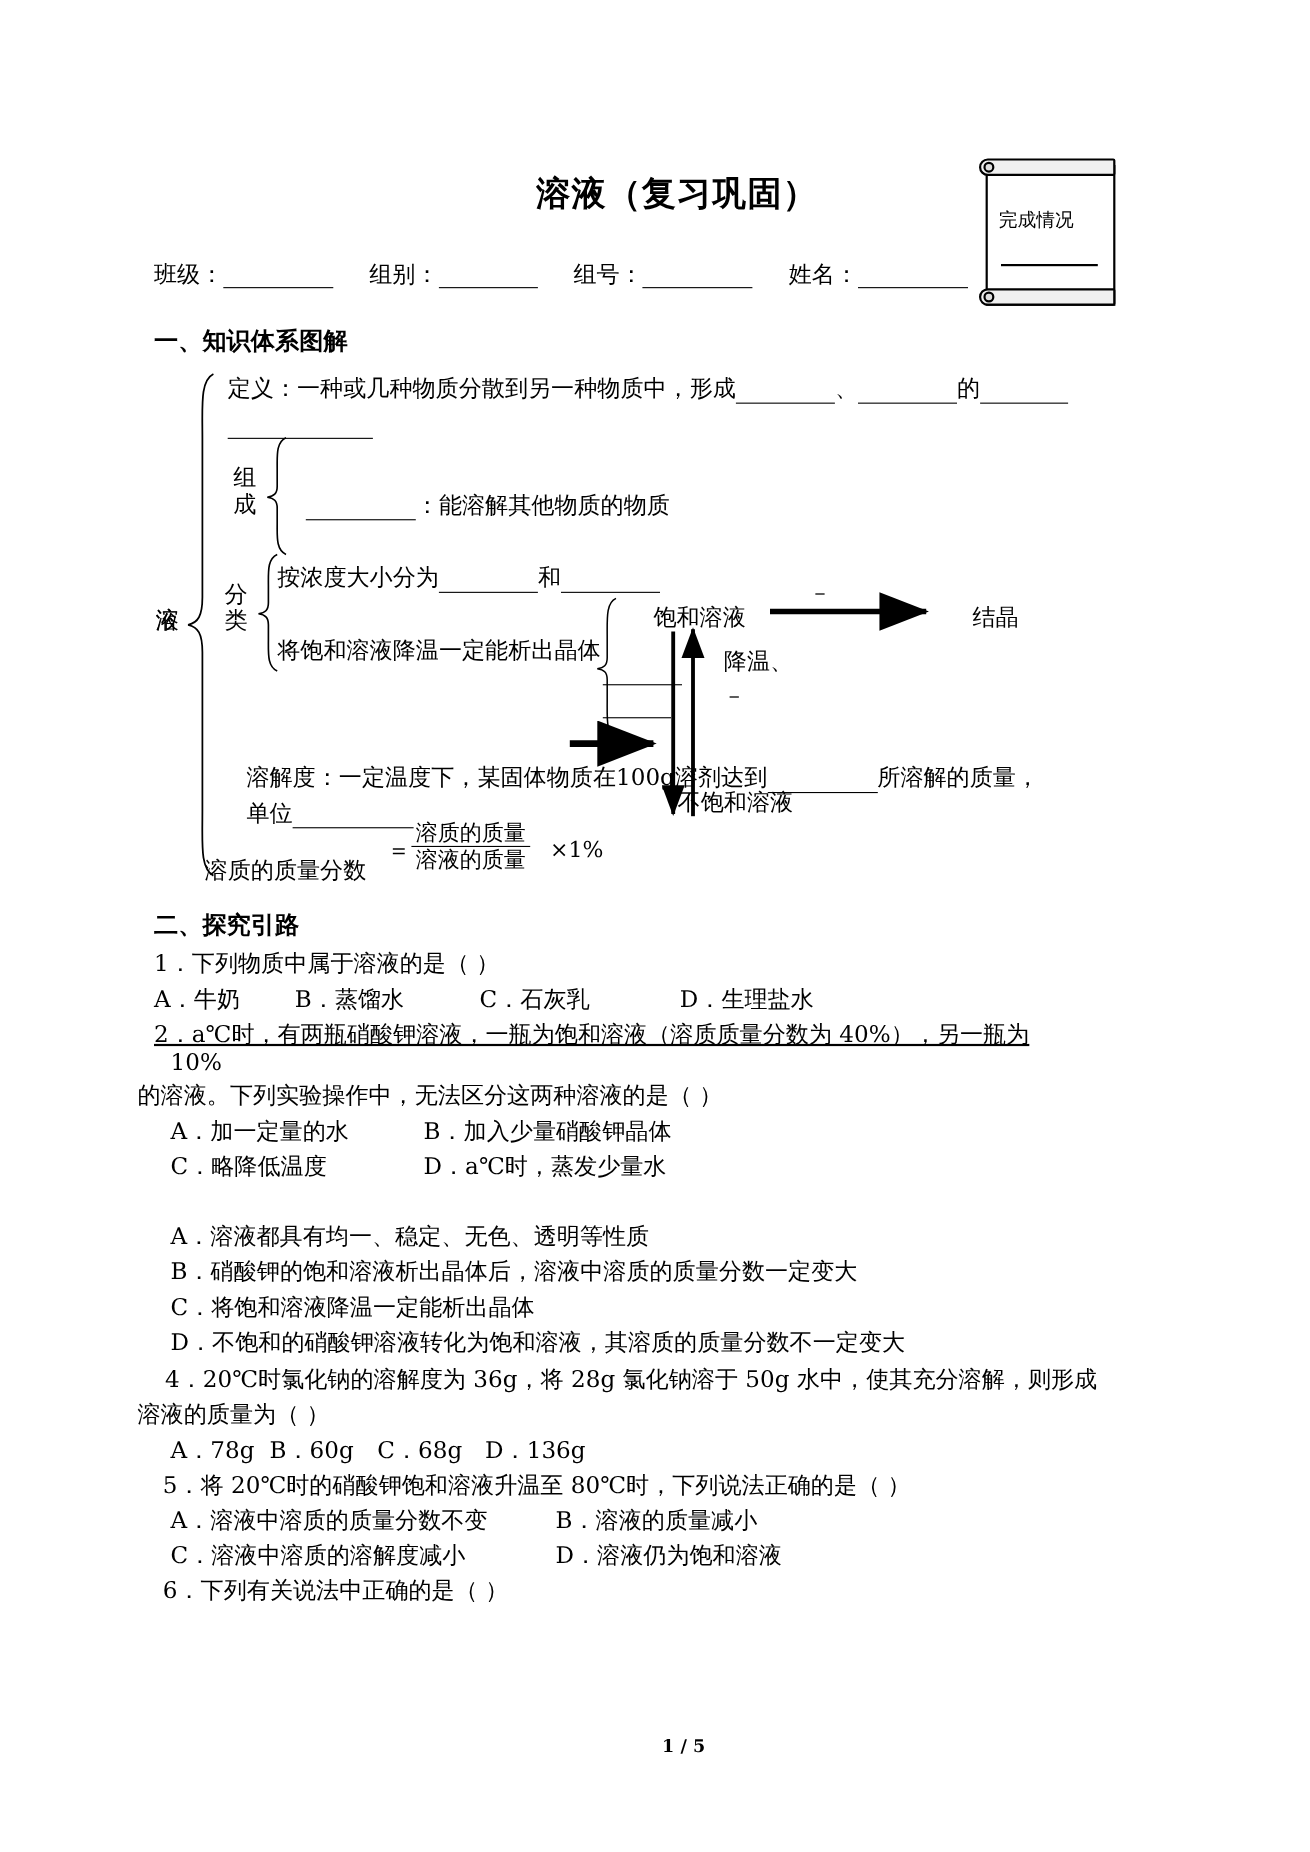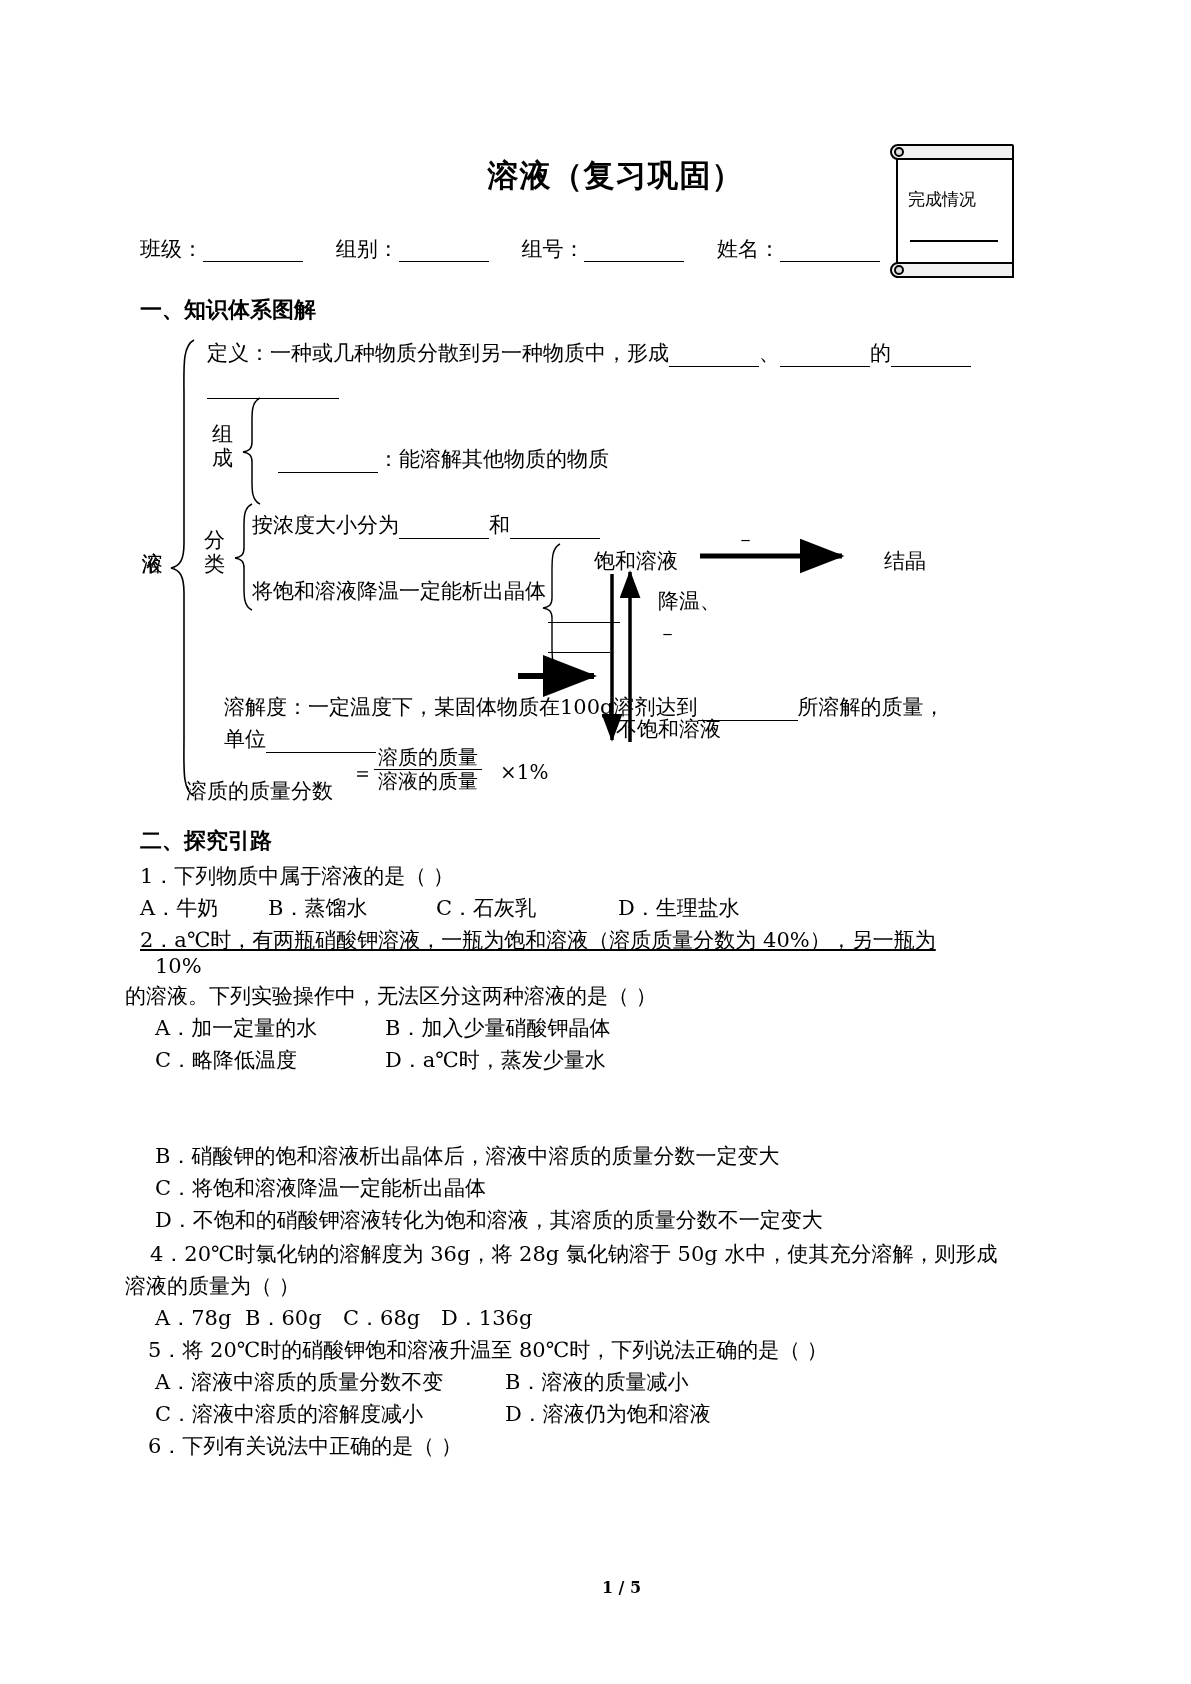--- a/index.html
+++ b/index.html
@@ -339,20 +339,21 @@
   <div class="q" style="left:140px; top:926px;text-decoration:underline;">2．a℃时，有两瓶硝酸钾溶液，一瓶为饱和溶液（溶质质量分数为 40%），另一瓶为</div>
   <div class="q" style="left:155px; top:954px;">10%</div>
   <div class="q" style="left:125px; top:982px;">的溶液。下列实验操作中，无法区分这两种溶液的是（    ）</div>
   <div class="q" style="left:155px; top:1014px;">
     <span style="display:inline-block; width:230px;">A．加一定量的水</span><span>B．加入少量硝酸钾晶体</span>
   </div>
   <div class="q" style="left:155px; top:1046px;">
     <span style="display:inline-block; width:230px;">C．略降低温度</span><span>D．a℃时，蒸发少量水</span>
   </div>
 
+  <div class="q" style="left:155px; top:1110px;">A．溶液都具有均一、稳定、无色、透明等性质</div>
   <div class="q" style="left:155px; top:1142px;">B．硝酸钾的饱和溶液析出晶体后，溶液中溶质的质量分数一定变大</div>
   <div class="q" style="left:155px; top:1174px;">C．将饱和溶液降温一定能析出晶体</div>
   <div class="q" style="left:155px; top:1206px;">D．不饱和的硝酸钾溶液转化为饱和溶液，其溶质的质量分数不一定变大</div>
 
   <div class="q" style="left:150px; top:1240px;">4．20℃时氯化钠的溶解度为 36g，将 28g 氯化钠溶于 50g 水中，使其充分溶解，则形成</div>
   <div class="q" style="left:125px; top:1272px;">溶液的质量为（    ）</div>
   <div class="q" style="left:155px; top:1304px;">
     <span style="display:inline-block; width:90px;">A．78g</span><span style="display:inline-block; width:98px;">B．60g</span><span style="display:inline-block; width:98px;">C．68g</span><span>D．136g</span>
   </div>
 

